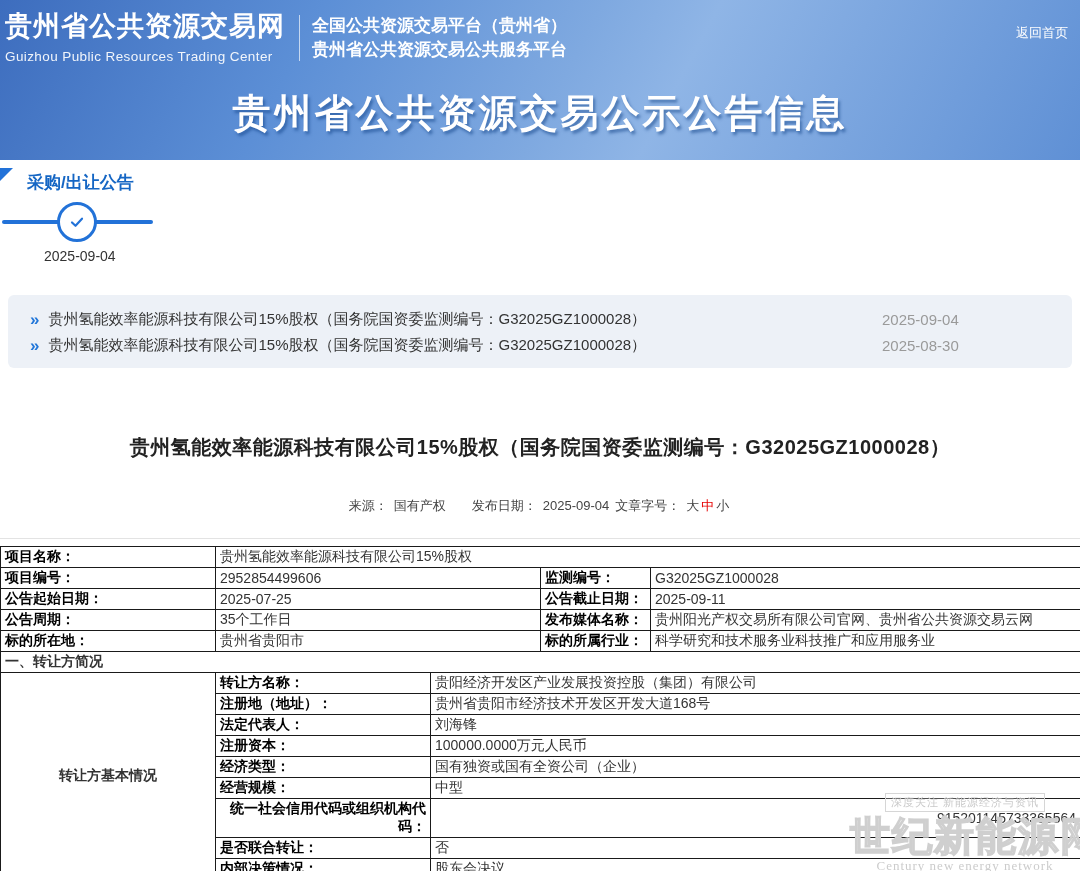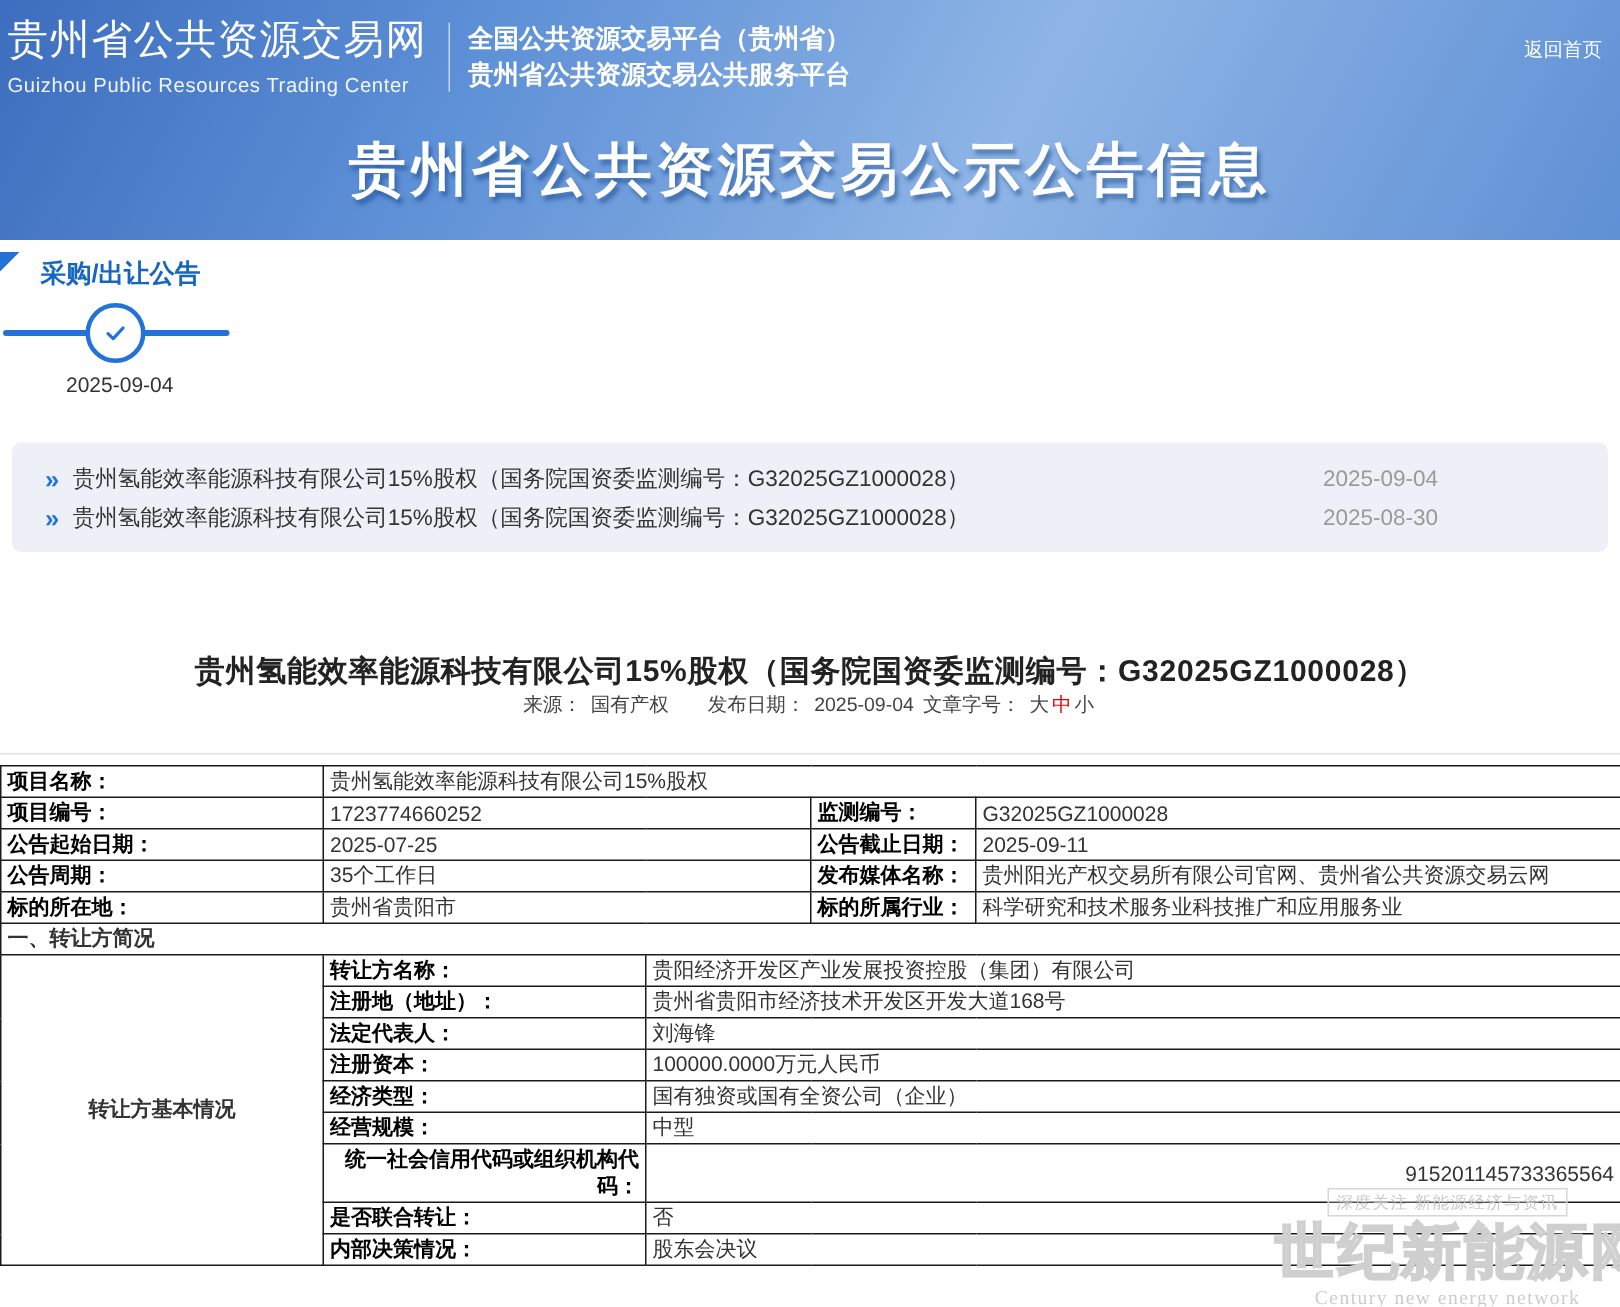--- a/index.html
+++ b/index.html
@@ -5,21 +5,21 @@
   * { margin:0; padding:0; box-sizing:border-box; }
   html,body { width:1080px; height:871px; overflow:hidden; background:#fff;
               font-family:"Liberation Sans","DejaVu Sans",sans-serif; }
   body { position:relative; }
 
   
   .topbar { height:160px;
     background:linear-gradient(118deg,#3d6dbe 0%,#5c8fd6 28%,#7fa9e0 52%,#8fb5e6 62%,#5f90d5 100%);
     position:relative; color:#fff; }
   .brand-row { display:flex; align-items:center; height:75px; padding-left:5px; }
-  .brand-cn { font-size:27px; font-weight:normal; letter-spacing:1px; line-height:30px; }
+  .brand-cn { font-size:27px; font-weight:bold; letter-spacing:1px; line-height:30px; }
   .brand-en { font-size:13.5px; color:rgba(255,255,255,.92); margin-top:8px; letter-spacing:.4px; }
   .brand-divider { width:1px; height:46px; background:rgba(255,255,255,.65); margin:0 12px 0 14px; }
   .platform-line1 { font-size:17px; font-weight:bold; line-height:24px; }
   .platform-line2 { font-size:17px; font-weight:bold; line-height:24px; }
   .home-link { position:absolute; right:12px; top:24px; font-size:13px; color:#fff; text-decoration:none; cursor:pointer; }
   .banner-title { position:absolute; left:0; right:0; top:88px; text-align:center;
     font-size:38px; font-weight:bold; letter-spacing:3px; color:#fff;
     text-shadow:2px 3px 3px rgba(10,60,130,.5); }
 
   
@@ -35,21 +35,21 @@
 
   
   .list-panel { margin:10px 8px 0 8px; height:73px; background:#edf1f7; border-radius:6px; padding-top:11px; }
   .list-item { display:flex; align-items:center; height:26px; padding:0 0 0 22px; cursor:pointer; }
   .chev { color:#2176d9; font-size:17px; font-weight:bold; line-height:1; }
   .item-title { font-size:15px; color:#333; margin-left:9px; flex:1; white-space:nowrap; overflow:hidden; }
   .item-date { font-size:15px; color:#9a9a9a; width:90px; margin-right:100px; text-align:left; }
 
   
   .article-title { margin-top:66px; text-align:center; font-size:20px; font-weight:bold; color:#222; letter-spacing:.5px; }
-  .article-meta { text-align:center; font-size:13px; color:#444; }
+  .article-meta { margin-top:36px; text-align:center; font-size:13px; color:#444; }
   .article-meta span { margin-right:6px; }
   .meta-gap { display:inline-block; width:14px; }
   .fs-large,.fs-small { color:#444; cursor:pointer; margin-right:2px !important; }
   .fs-medium { color:#e60000; cursor:pointer; margin-right:2px !important; }
 
   .hairline { margin-top:23px; border-top:1px solid #e3e3e3; }
 
   
   table.info { width:1080px; border-collapse:collapse; margin-top:7px; table-layout:fixed; }
   table.info td { border:1px solid #1a1a1a; font-size:14px; color:#333; padding:1px 4px; vertical-align:middle;
@@ -129,21 +129,21 @@
       <col style="width:110px">
       <col style="width:430px">
     </colgroup>
   <tbody>
       <tr class="r">
     <td class="lbl">项目名称：</td>
     <td colspan="4">贵州氢能效率能源科技有限公司15%股权</td>
   </tr>
   <tr class="r">
     <td class="lbl">项目编号：</td>
-    <td colspan="2">1723774660252</td>
+    <td colspan="2">2952854499606</td>
     <td class="lbl">监测编号：</td>
     <td>G32025GZ1000028</td>
   </tr>
   <tr class="r">
     <td class="lbl">公告起始日期：</td>
     <td colspan="2">2025-07-25</td>
     <td class="lbl">公告截止日期：</td>
     <td>2025-09-11</td>
   </tr>
   <tr class="r">

